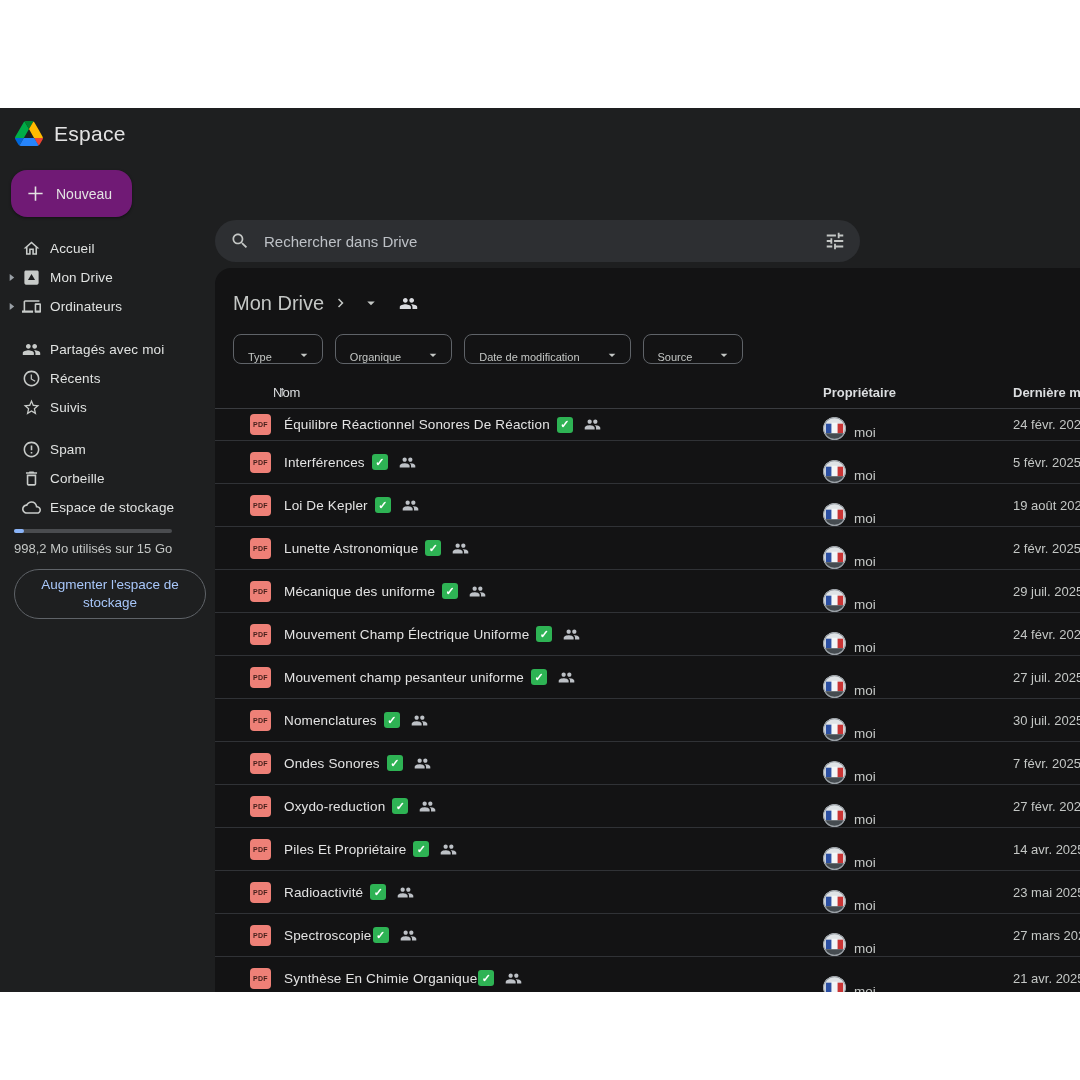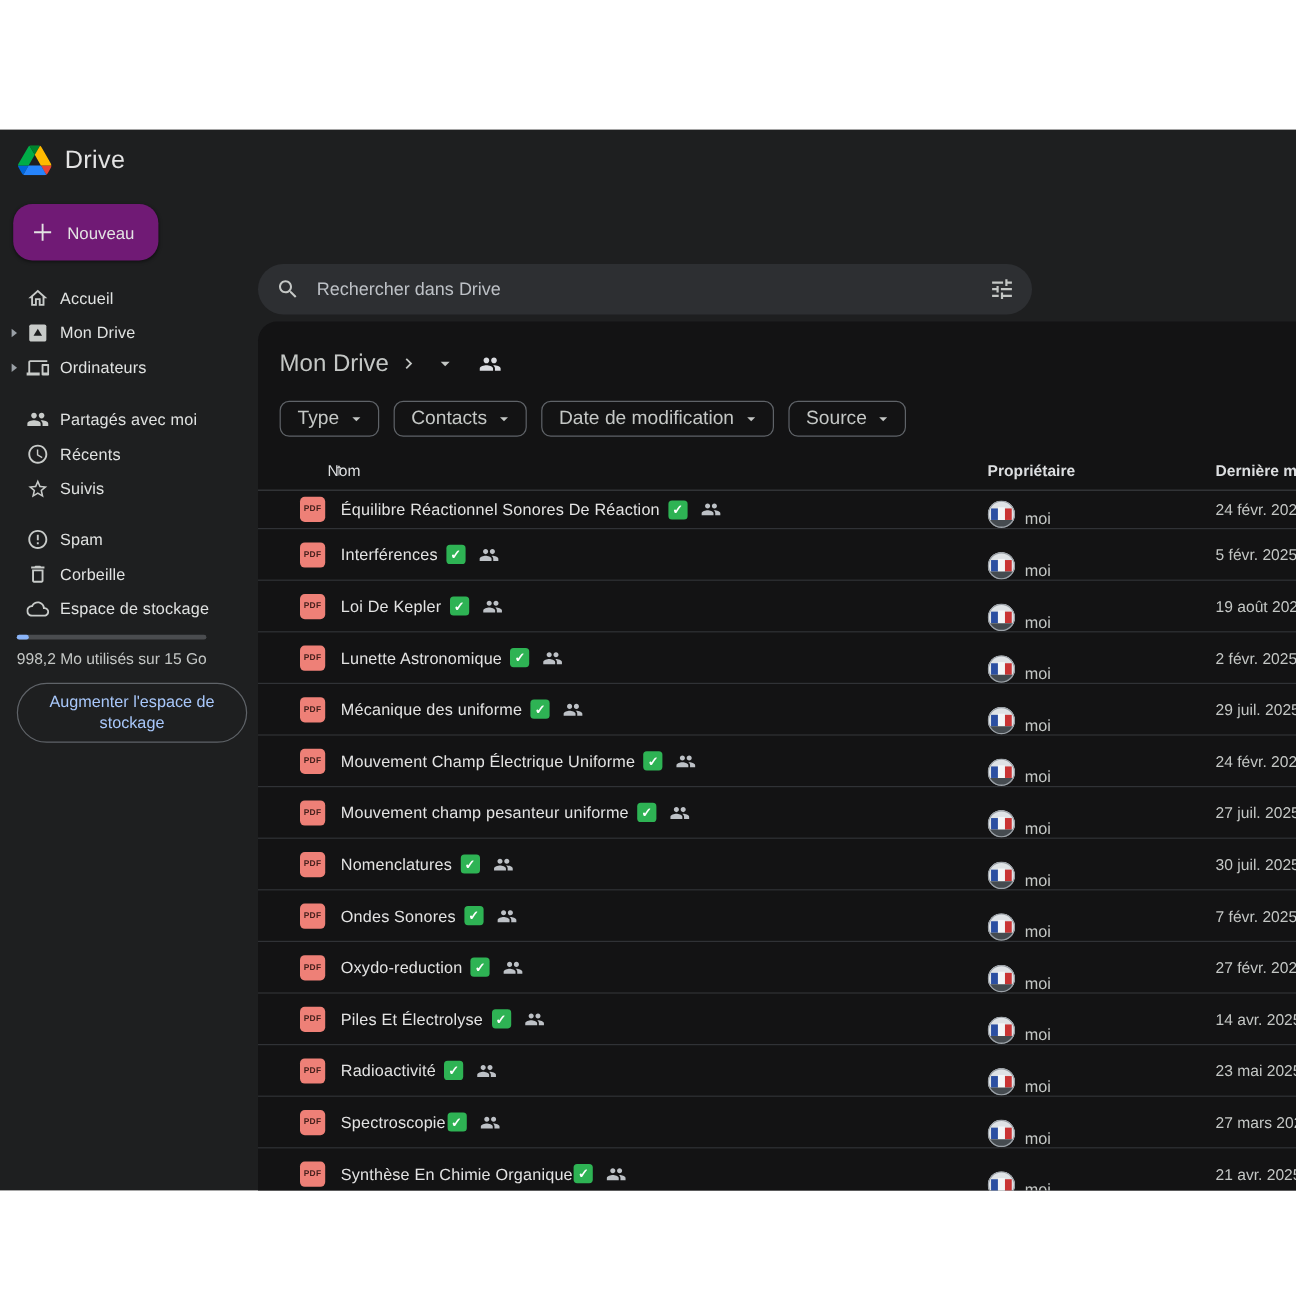--- a/index.html
+++ b/index.html
@@ -41,22 +41,22 @@
   .card { position:absolute; top:160px; left:215px; width:865px; height:825px; background:#131314;
           border-radius:16px 0 0 16px; overflow:hidden; }
   .breadcrumb { position:absolute; top:20px; left:18px; height:30px; display:flex; align-items:center; }
   .bc-root { font-size:20px; color:#c4c7c5; cursor:pointer; }
   .bc-chev { width:18px; height:18px; color:#c4c7c5; margin:0 8px; display:flex; }
   .bc-current { font-size:20px; color:#e8eaed; cursor:pointer; }
   .bc-caret { width:18px; height:18px; color:#c4c7c5; margin-left:4px; display:flex; cursor:pointer; }
   .bc-people { width:19px; height:19px; color:#dadce0; margin-left:19px; display:flex; cursor:pointer; }
 
   .chips { position:absolute; top:66px; left:18px; display:flex; gap:12px; }
-  .chip { height:30px; display:inline-flex; align-items:center; gap:6px; padding:0 10px 0 14px; border:1px solid #5f6368;
-          border-radius:8px; color:#c4c7c5; font-size:16px; cursor:pointer; white-space:nowrap; }
+  .chip { height:30px; display:inline-flex; align-items:flex-end; gap:24px; padding:0 10px 0 14px; border:1px solid #5f6368;
+          border-radius:8px; color:#c4c7c5; font-size:11px; cursor:pointer; white-space:nowrap; }
   .chip .caret { width:16px; height:16px; display:flex; color:#c4c7c5; }
 
   .thead { position:absolute; top:113px; left:0; width:100%; height:28px; border-bottom:1px solid #3a3c40; font-size:13px; color:#dcdee0; }
   .th-name { position:absolute; left:18px; top:4px; font-weight:normal; cursor:pointer;margin-left:40px; }
   .sort-arrow { position:absolute; left:64px; top:2px; font-size:14px; color:#dcdee0; cursor:pointer; }
   .th-owner { position:absolute; left:608px; top:4px; font-weight:bold; cursor:pointer; }
   .th-modified { position:absolute; left:798px; top:4px; font-weight:bold; white-space:nowrap; cursor:pointer; }
 
   .rows { position:absolute; top:141px; left:0; width:100%; }
   .row { position:relative; height:43px; border-bottom:1px solid #303236; cursor:pointer; }
@@ -82,21 +82,21 @@
   <div class="sidebar">
     <div class="logo-row">
       <svg viewBox="0 0 87.3 78">
         <path d="m6.6 66.85 3.85 6.65c.8 1.4 1.95 2.5 3.3 3.3l13.75-23.8H0c0 1.55.4 3.1 1.2 4.5z" fill="#0066da"></path>
         <path d="M43.65 25 29.9 1.2c-1.35.8-2.5 1.9-3.3 3.3l-25.4 44A9.06 9.06 0 0 0 0 53h27.5z" fill="#00ac47"></path>
         <path d="m73.55 76.8c1.35-.8 2.5-1.9 3.3-3.3l1.6-2.75 7.65-13.25c.8-1.4 1.2-2.95 1.2-4.5H59.8l5.85 11.5z" fill="#ea4335"></path>
         <path d="M43.65 25 57.4 1.2C56.05.4 54.5 0 52.9 0H34.4c-1.6 0-3.15.45-4.5 1.2z" fill="#00832d"></path>
         <path d="M59.8 53H27.5L13.75 76.8c1.35.8 2.9 1.2 4.5 1.2h50.8c1.6 0 3.15-.45 4.5-1.2z" fill="#2684fc"></path>
         <path d="m73.4 26.5-12.7-22c-.8-1.4-1.95-2.5-3.3-3.3L43.65 25l15.75 28h27.45c0-1.55-.4-3.1-1.2-4.5z" fill="#ffba00"></path>
       </svg>
-      <span class="app-name">Drive</span>
+      <span class="app-name">Espace</span>
     </div>
 
     <button class="new-btn">
       <svg class="plus" viewBox="0 0 24 24">
           <path fill="currentColor" d="M11 3h2v8h8v2h-8v8h-2v-8H3v-2h8z"></path>
         </svg>
       <span>Nouveau</span>
     </button>
 
     <div class="nav nav-1" id="nav1">
@@ -231,21 +231,21 @@
     <div class="chips" id="chips">
         <div class="chip">
           <span>Type</span>
           <span class="caret">
             <svg viewBox="0 0 24 24">
               <path fill="currentColor" d="M7 10l5 5 5-5z"></path>
             </svg>
           </span>
         </div>
         <div class="chip">
-          <span>Contacts</span>
+          <span>Organique</span>
           <span class="caret">
             <svg viewBox="0 0 24 24">
               <path fill="currentColor" d="M7 10l5 5 5-5z"></path>
             </svg>
           </span>
         </div>
         <div class="chip">
           <span>Date de modification</span>
           <span class="caret">
             <svg viewBox="0 0 24 24">
@@ -537,21 +537,21 @@
               </svg>
       </span>
       <span class="owner-name">moi</span>
     </div>
     <div class="mdate">27 févr. 2025</div>
   </div>
 
   <div class="row">
     <div class="name-group">
       <span class="pdf-badge">PDF</span>
-      <span class="fname">Piles Et Électrolyse</span>
+      <span class="fname">Piles Et Propriétaire</span>
       <span class="check">✓</span>
       <span class="shared-icon">
         <svg viewBox="0 0 24 24">
                 <path fill="currentColor" d="M16 11c1.66 0 2.99-1.34 2.99-3S17.66 5 16 5s-3 1.34-3 3 1.34 3 3 3zm-8 0c1.66 0 2.99-1.34 2.99-3S9.66 5 8 5 5 6.34 5 8s1.34 3 3 3zm0 2c-2.33 0-7 1.17-7 3.5V19h14v-2.5c0-2.33-4.67-3.5-7-3.5zm8 0c-.29 0-.62.02-.97.05 1.16.84 1.97 1.97 1.97 3.45V19h6v-2.5c0-2.33-4.67-3.5-7-3.5z"></path>
               </svg>
       </span>
     </div>
     <div class="owner-group">
       <span class="avatar">
         <svg viewBox="0 0 24 24">

